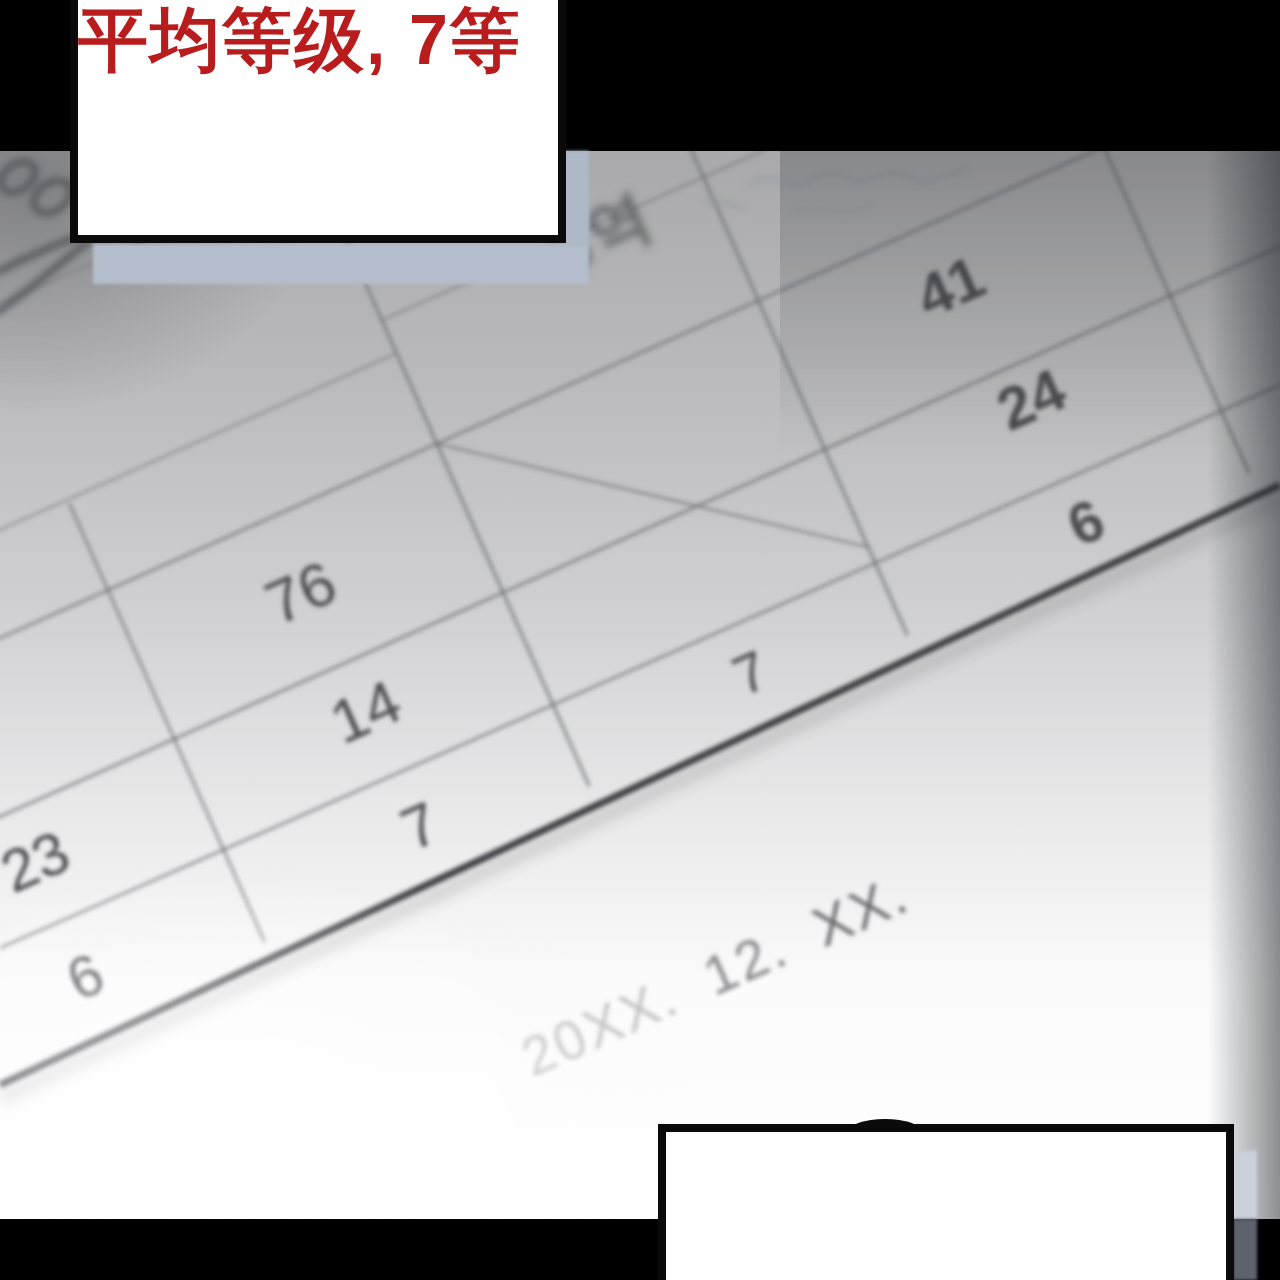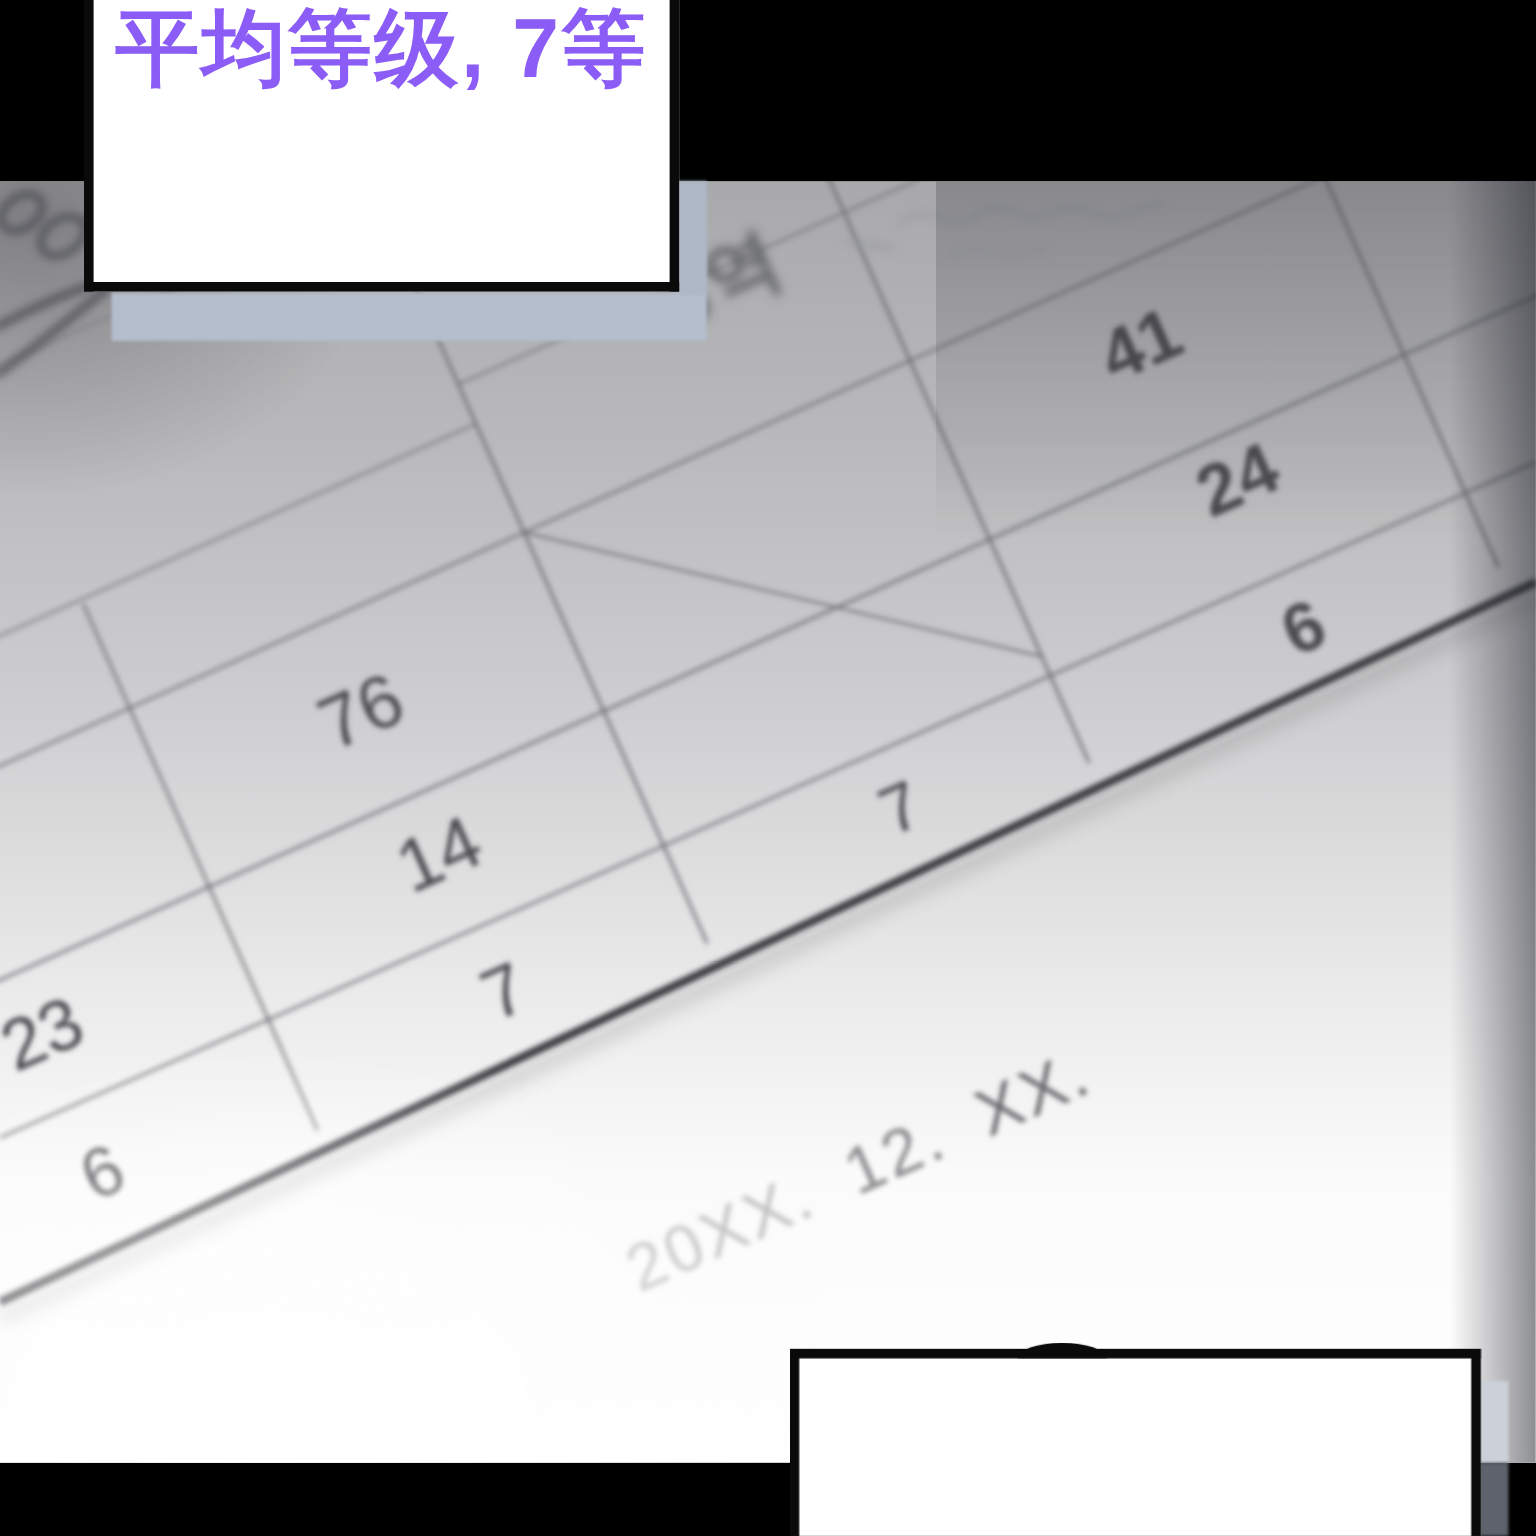--- a/index.html
+++ b/index.html
@@ -38,22 +38,22 @@
   .band{position:absolute;filter:blur(1.5px);}
   #band-vertical{left:562px;top:151px;width:27px;height:94px;background:#aeb8c6;}
   #band-horizontal{left:93px;top:244px;width:496px;height:40px;background:#b4bdcb;}
   #strip-light{left:1233px;top:1151px;width:24px;height:68px;background:#ccd1d9;}
   #strip-dark{left:1233px;top:1219px;width:24px;height:61px;background:#5d626c;}
 
   
   .bubble{position:absolute;background:#ffffff;border:8px solid #0a0a0a;box-sizing:border-box;}
   #bubble-top{left:70px;top:0;width:496px;height:243px;border-top:none;}
   #bubble-top .speech-text{
-    margin-top:4px;text-align:center;font-size:70px;font-weight:700;
-    letter-spacing:2px;color:#8b5cf6;line-height:1.05;
+    margin-top:4px;text-align:left;font-size:70px;font-weight:700;
+    letter-spacing:2px;color:#b91c1c;line-height:1.05;
     font-family:"Liberation Sans","DejaVu Sans",sans-serif;
   }
   #bubble-bottom{left:658px;top:1124px;width:576px;height:156px;border-bottom:none;overflow:visible;}
   #bubble-bottom .tail{
     position:absolute;left:182px;top:-13px;width:74px;height:13px;background:#0a0a0a;
     border-radius:50% 50% 0 0 / 100% 100% 0 0;
   }
 </style>
 </head>
 <body>

